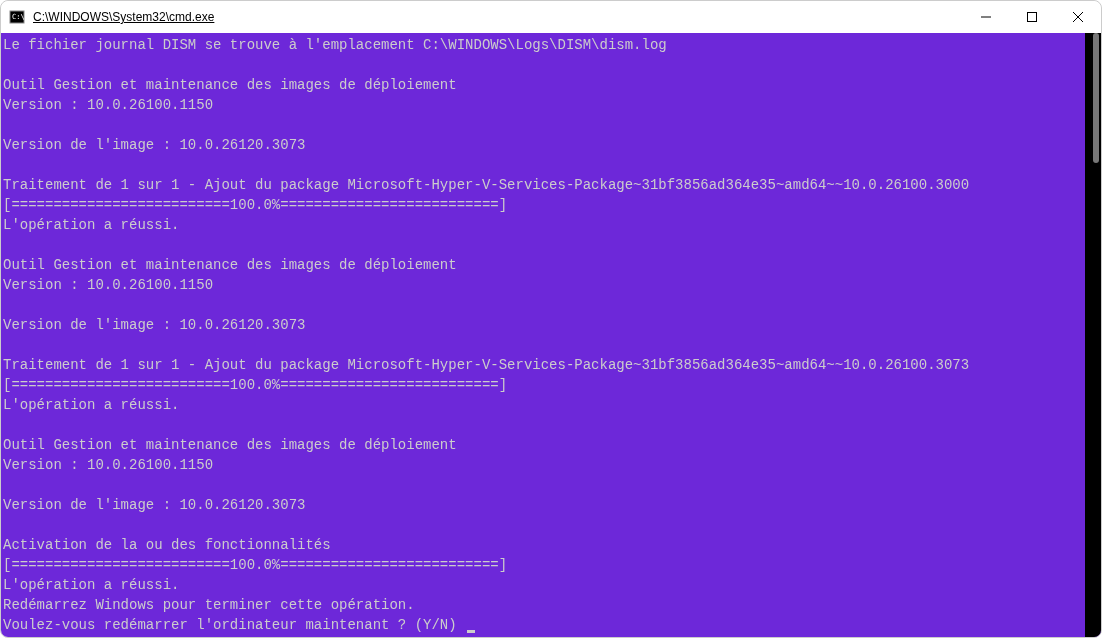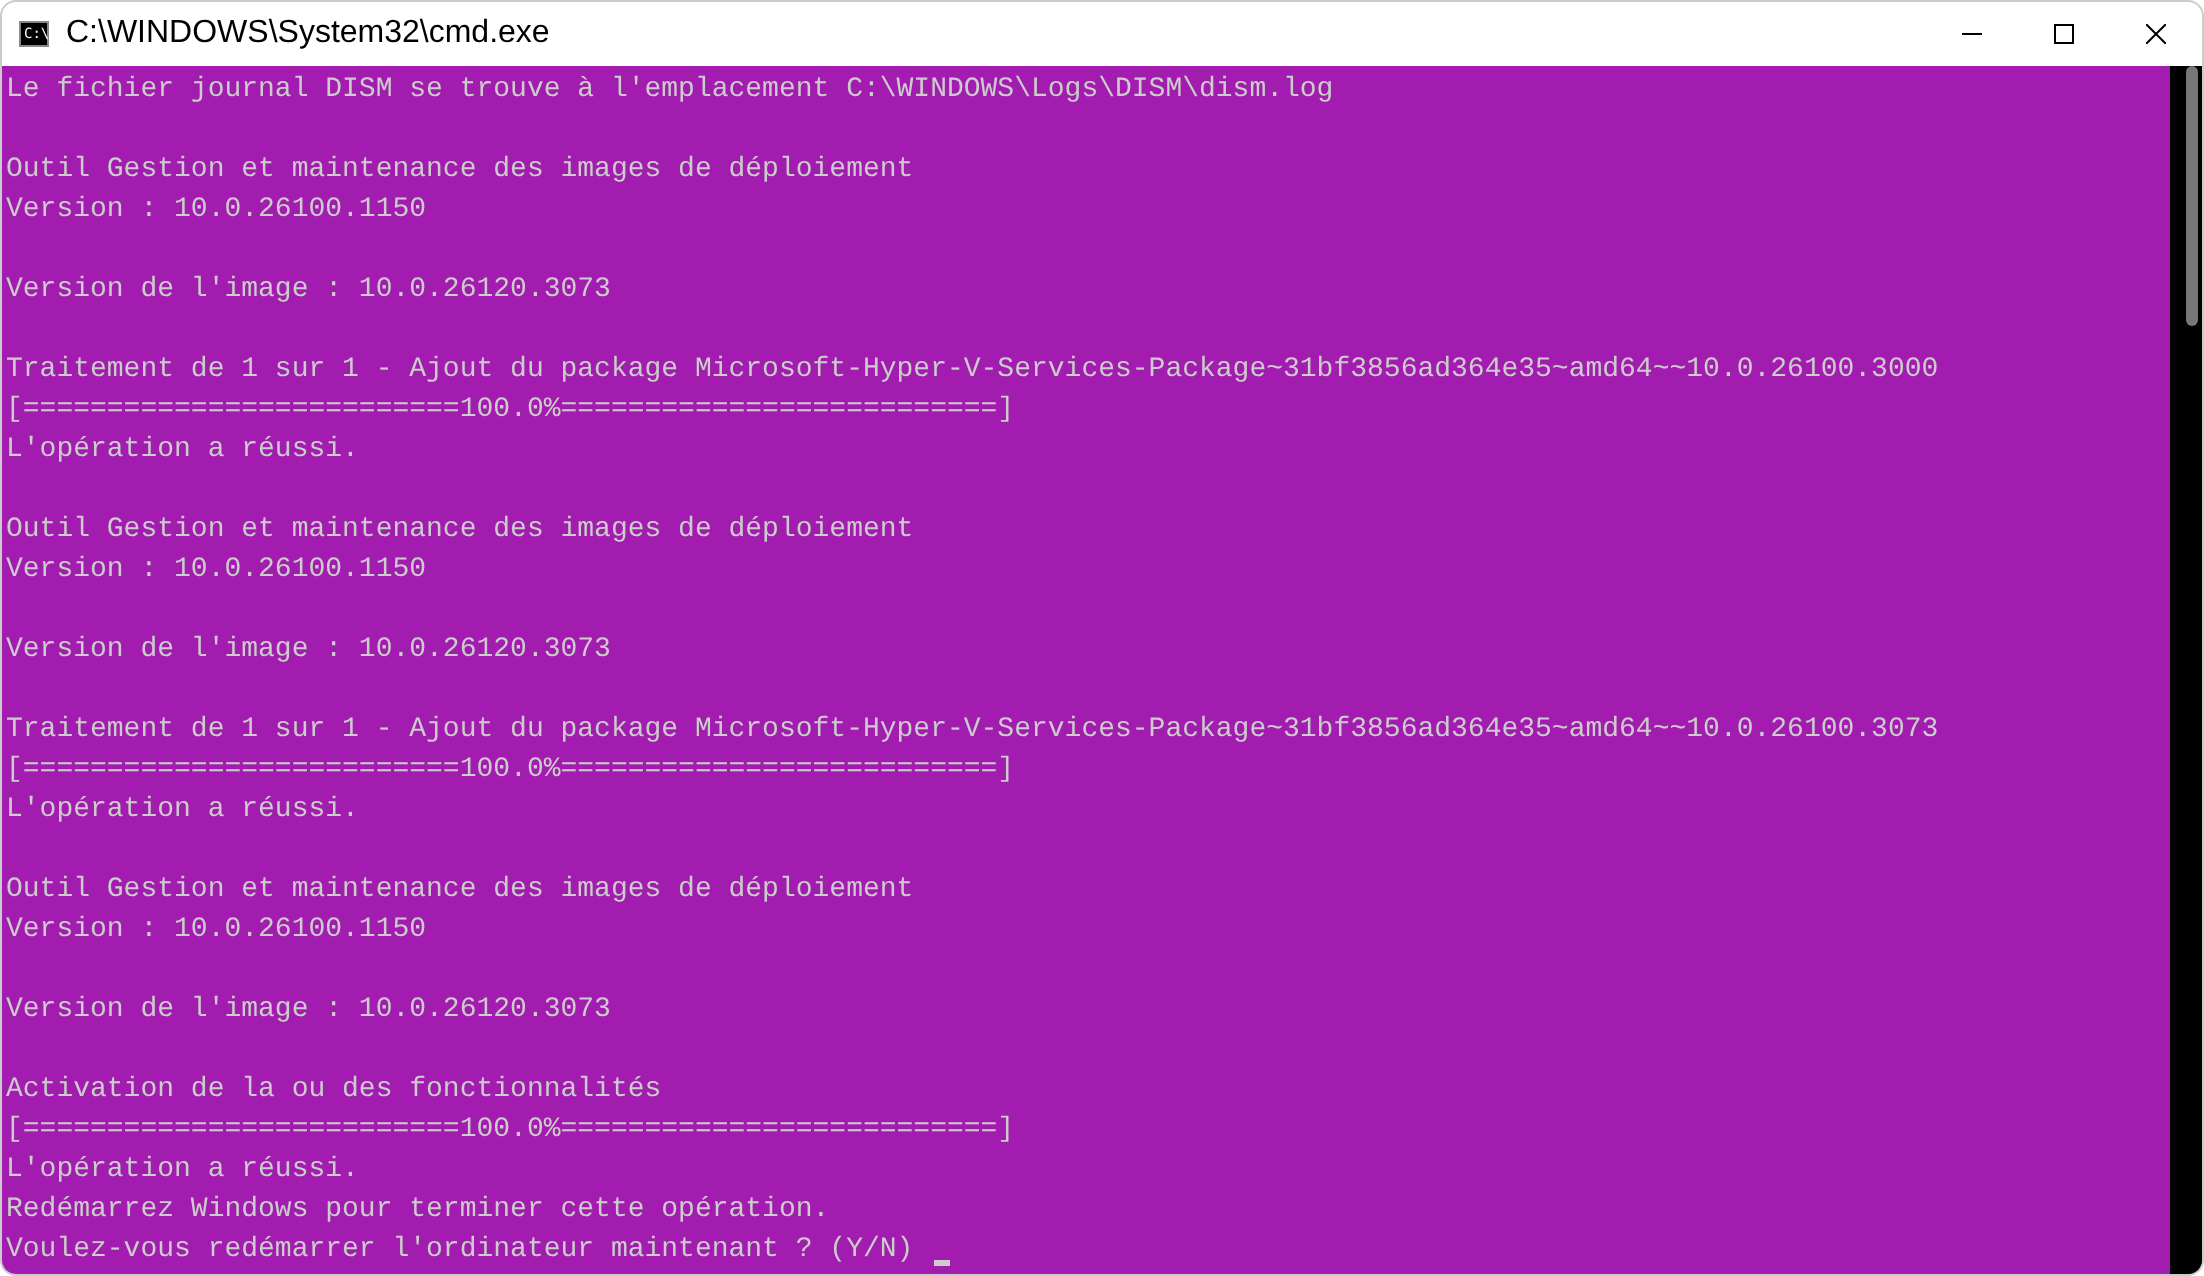--- a/index.html
+++ b/index.html
@@ -36,42 +36,43 @@
       height: 16px;
       display: flex;
       align-items: center;
       justify-content: center;
     }
     .titlebar-icon svg {
       width: 16px;
       height: 16px;
     }
     .titlebar-title {
-      font-size: 16px;
+      font-size: 12px;
       color: #000000;
+      text-decoration: underline;
     }
     .titlebar-controls {
       display: flex;
       height: 100%;
     }
     .titlebar-btn {
       width: 46px;
       height: 32px;
       display: flex;
       align-items: center;
       justify-content: center;
       cursor: pointer;
       background: transparent;
       border: none;
     }
     .terminal-area {
       position: relative;
       width: 100%;
       height: calc(100% - 32px);
-      background: #a21caf;
+      background: #6d28d9;
       display: flex;
       justify-content: flex-end;
     }
     .terminal-content {
       flex: 1;
       color: #cccccc;
       font-family: 'Consolas', 'Courier New', monospace;
       font-size: 14px;
       line-height: 20px;
       padding: 2px 0 0 2px;

